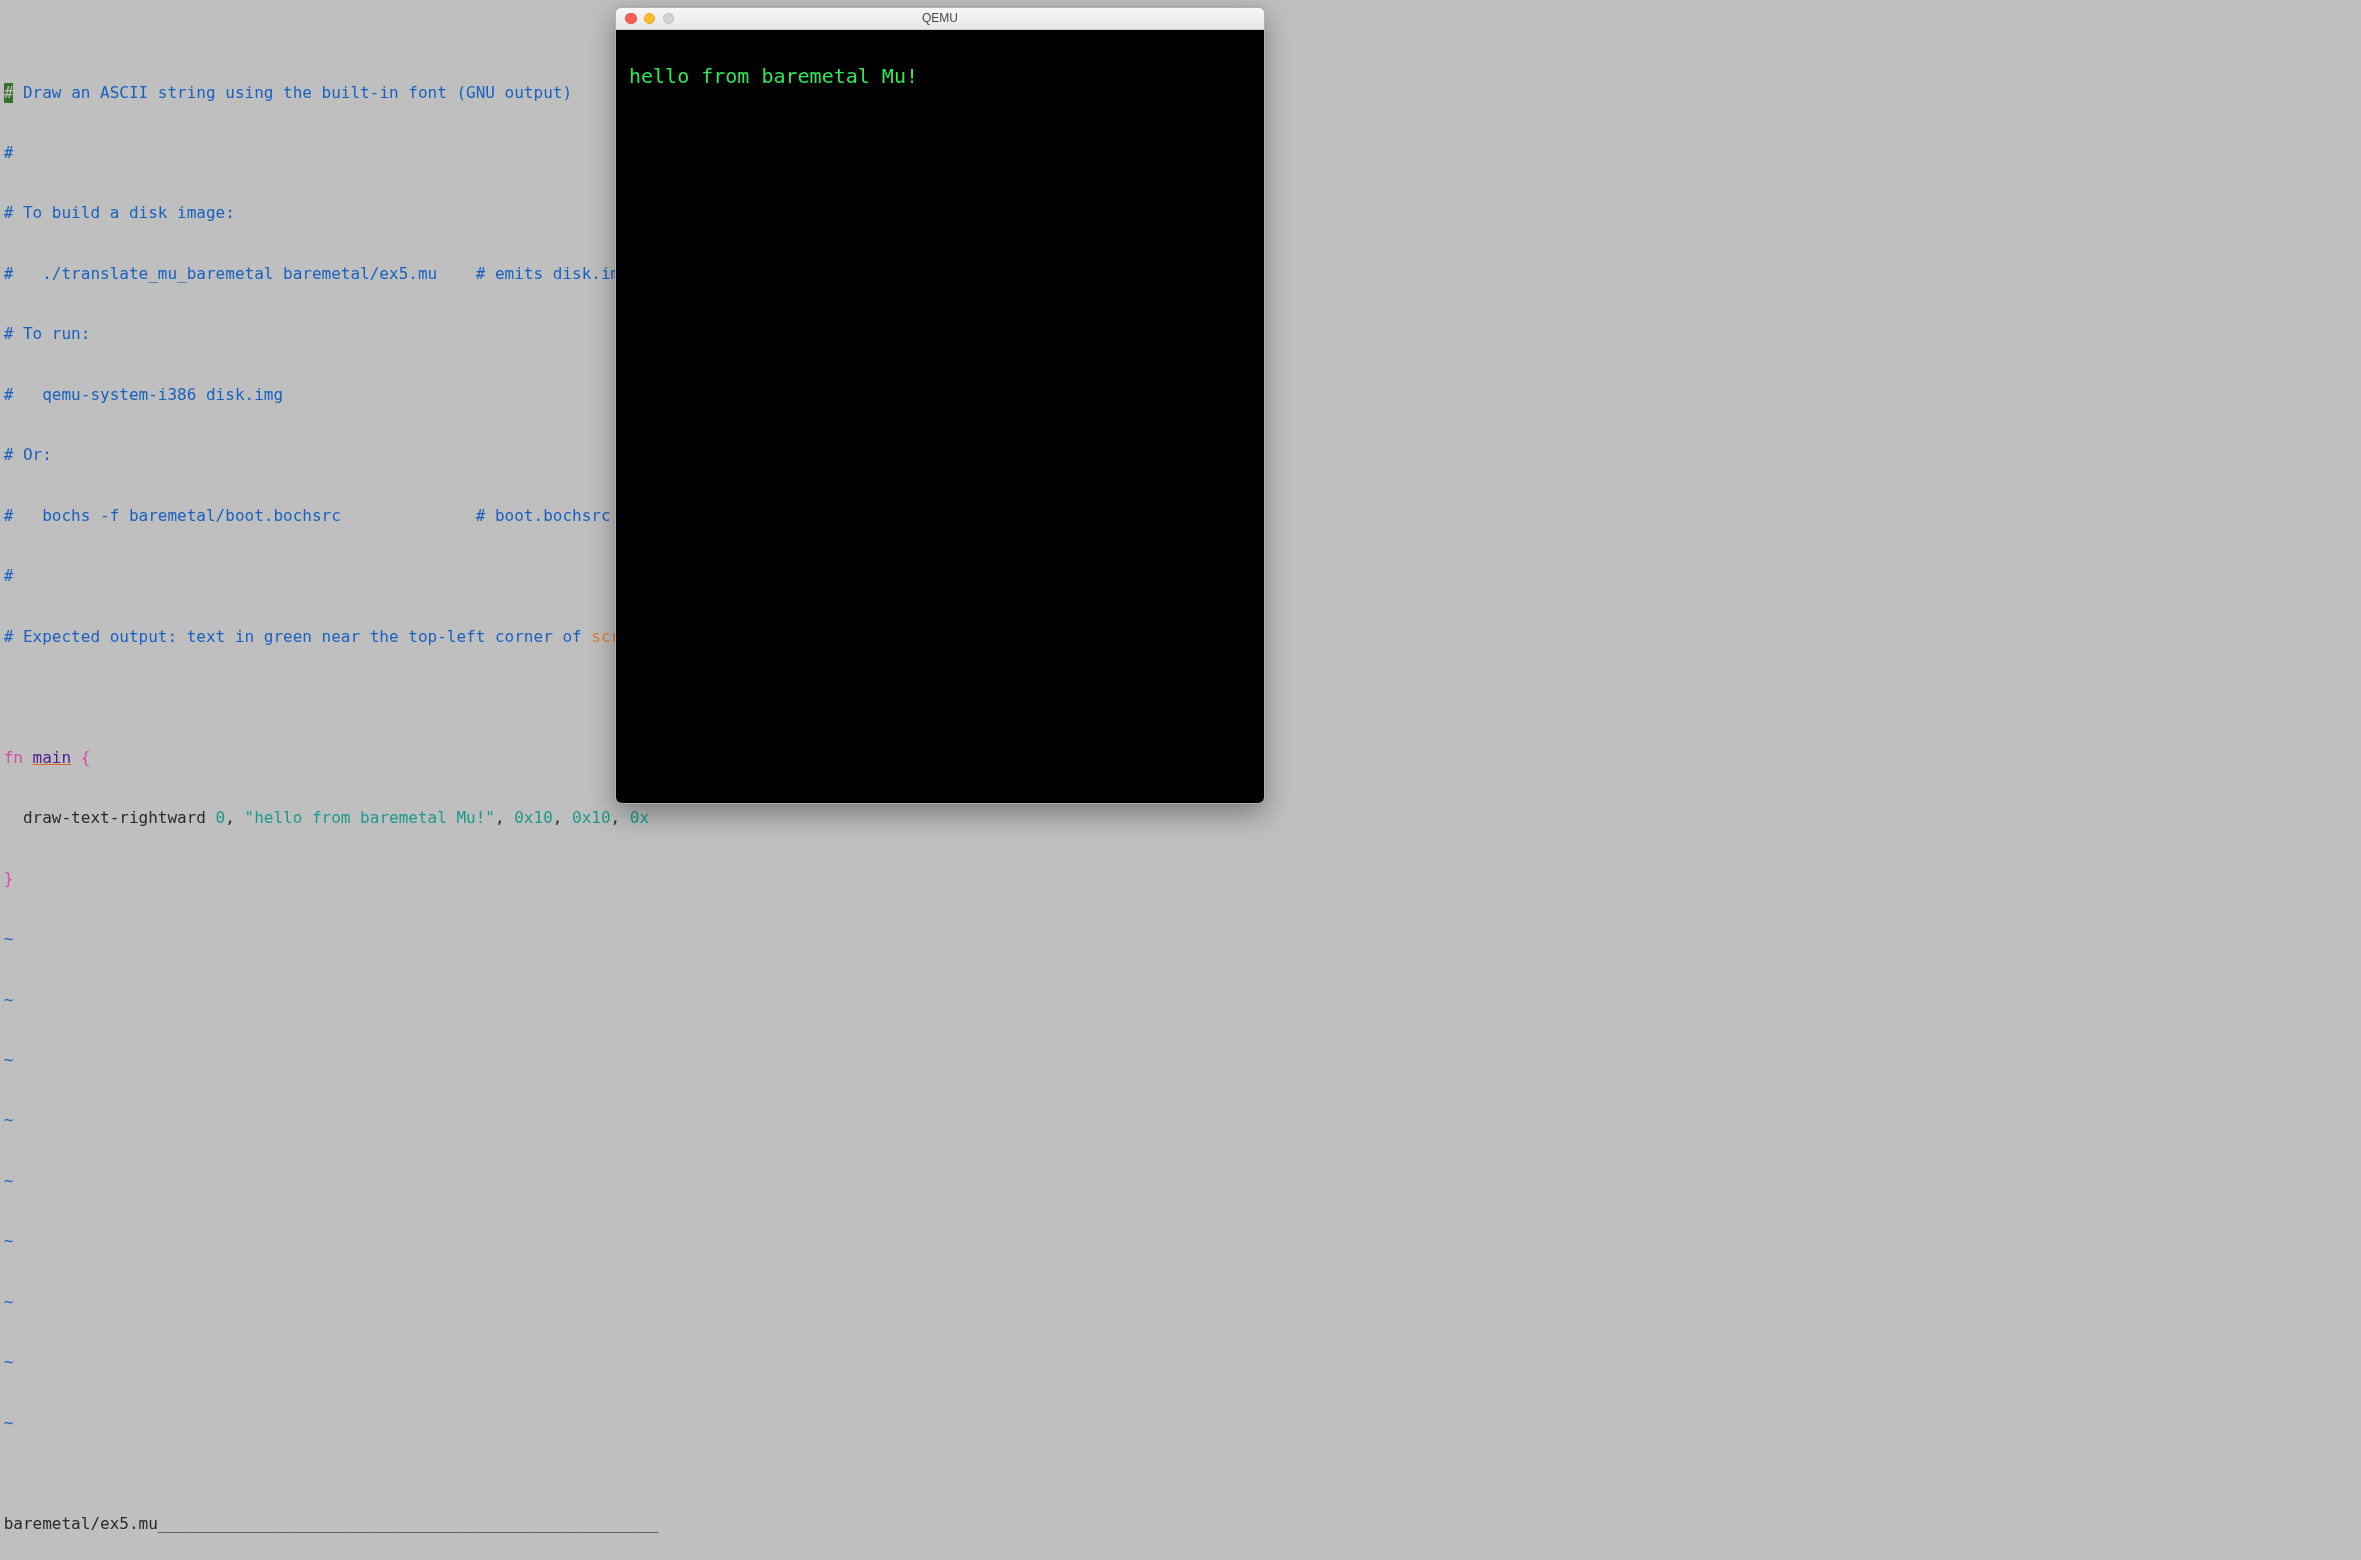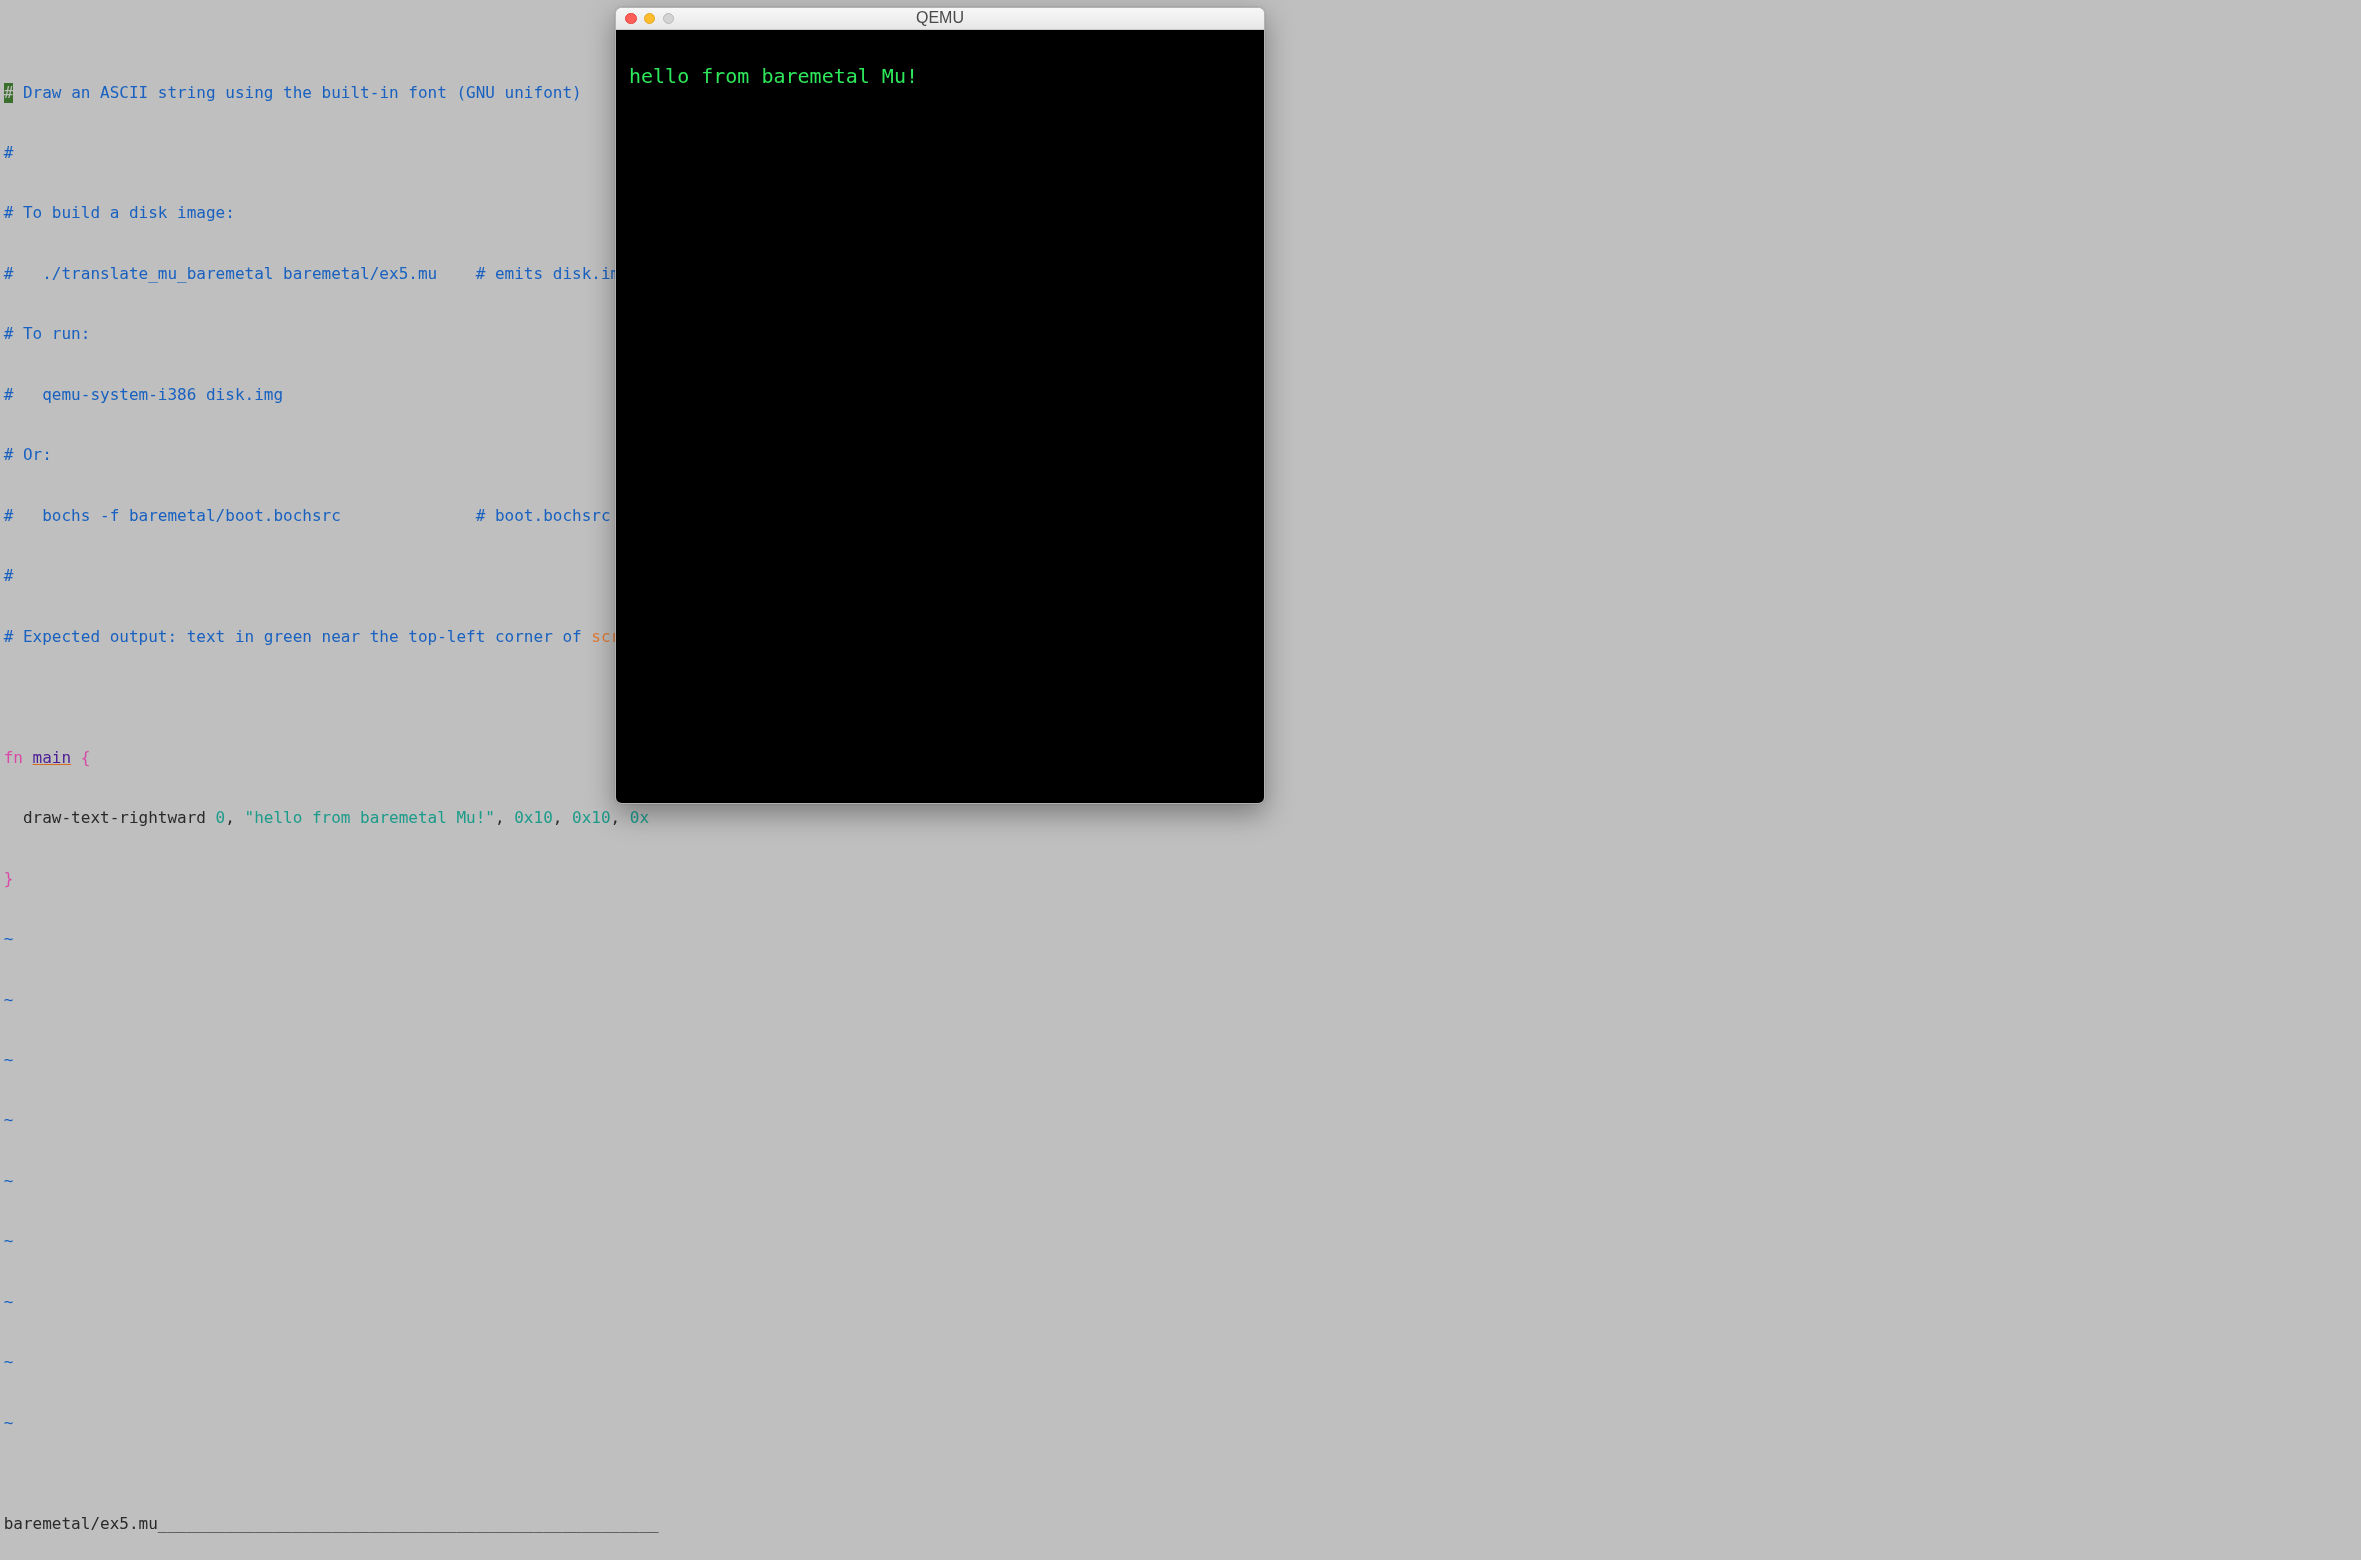--- a/index.html
+++ b/index.html
@@ -65,41 +65,41 @@
   }
   .dot { width: 11.2px; height: 11.2px; border-radius: 50%; }
   .dot.red    { background: #ff5f57; border: 0.5px solid #e24640; }
   .dot.yellow { background: #ffbd2e; border: 0.5px solid #e1a427; }
   .dot.gray   { background: #d3d3d3; border: 0.5px solid #b9b9b9; }
   .qemu-title-text {
     position: absolute;
     left: 0; right: 0;
     text-align: center;
     font-family: -apple-system, "Helvetica Neue", Arial, sans-serif;
-    font-size: 16px;
+    font-size: 12px;
     color: #4a4a4a;
     pointer-events: none;
   }
   .qemu-body {
     background: #000;
     width: 100%;
     height: calc(100% - 22.5px);
     padding: 34px 7.5px 7.5px 13px;
     color: #2ee85b;
     font-family: "Menlo", "Consolas", monospace;
     font-size: 20px;
   }
 </style>
 </head>
 <body>
 
 <div class="editor">
 
   
-  <span class="line"><span class="cursor-box">#</span><span class="c-comment"> Draw an ASCII string using the built-in font (GNU unifont)</span></span>
+  <span class="line"><span class="cursor-box">#</span><span class="c-comment"> Draw an ASCII string using the built-in font (GNU output)</span></span>
   <span class="line c-comment">#</span>
   <span class="line c-comment"># To build a disk image:</span>
   <span class="line c-comment">#   ./translate_mu_baremetal baremetal/ex5.mu    # emits disk.img</span>
   <span class="line c-comment"># To run:</span>
   <span class="line c-comment">#   qemu-system-i386 disk.img</span>
   <span class="line c-comment"># Or:</span>
   <span class="line c-comment">#   bochs -f baremetal/boot.bochsrc              # boot.bochsrc lo</span>
   <span class="line c-comment">#</span>
   <span class="line"><span class="c-comment"># Expected output: text in green near the top-left corner of </span><span class="c-screen">screen</span></span>
   <span class="line"> </span>

